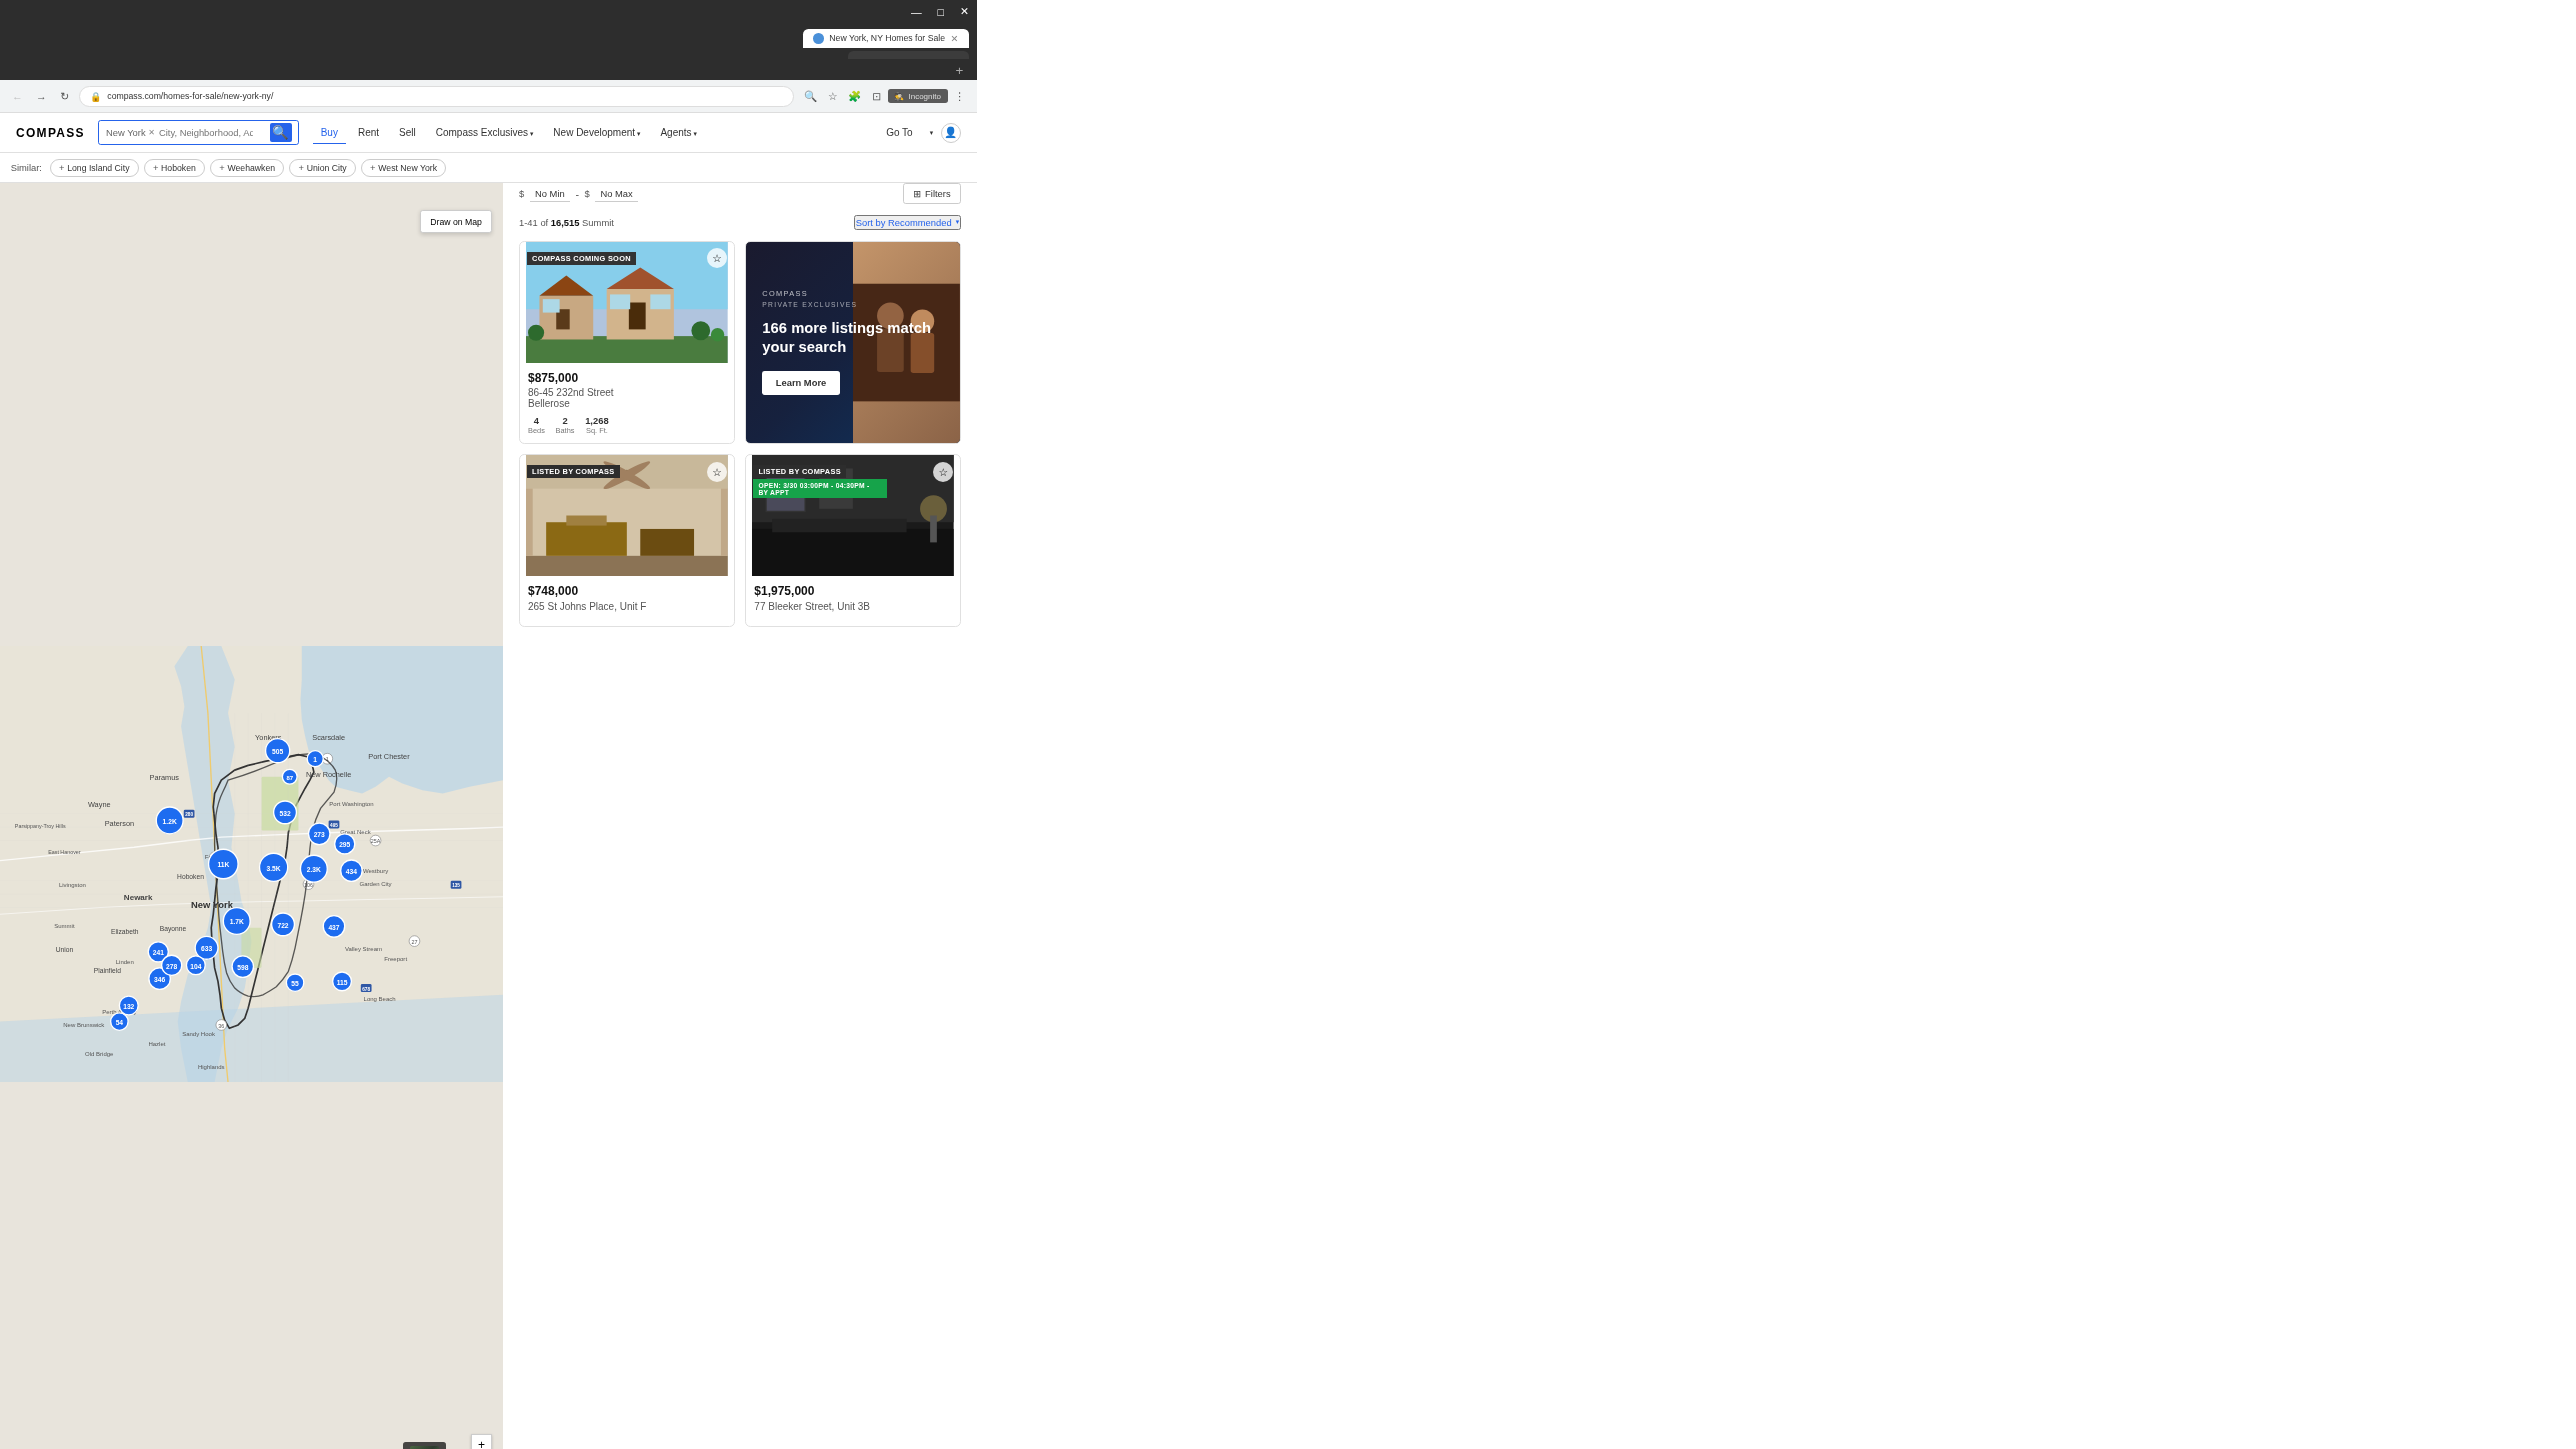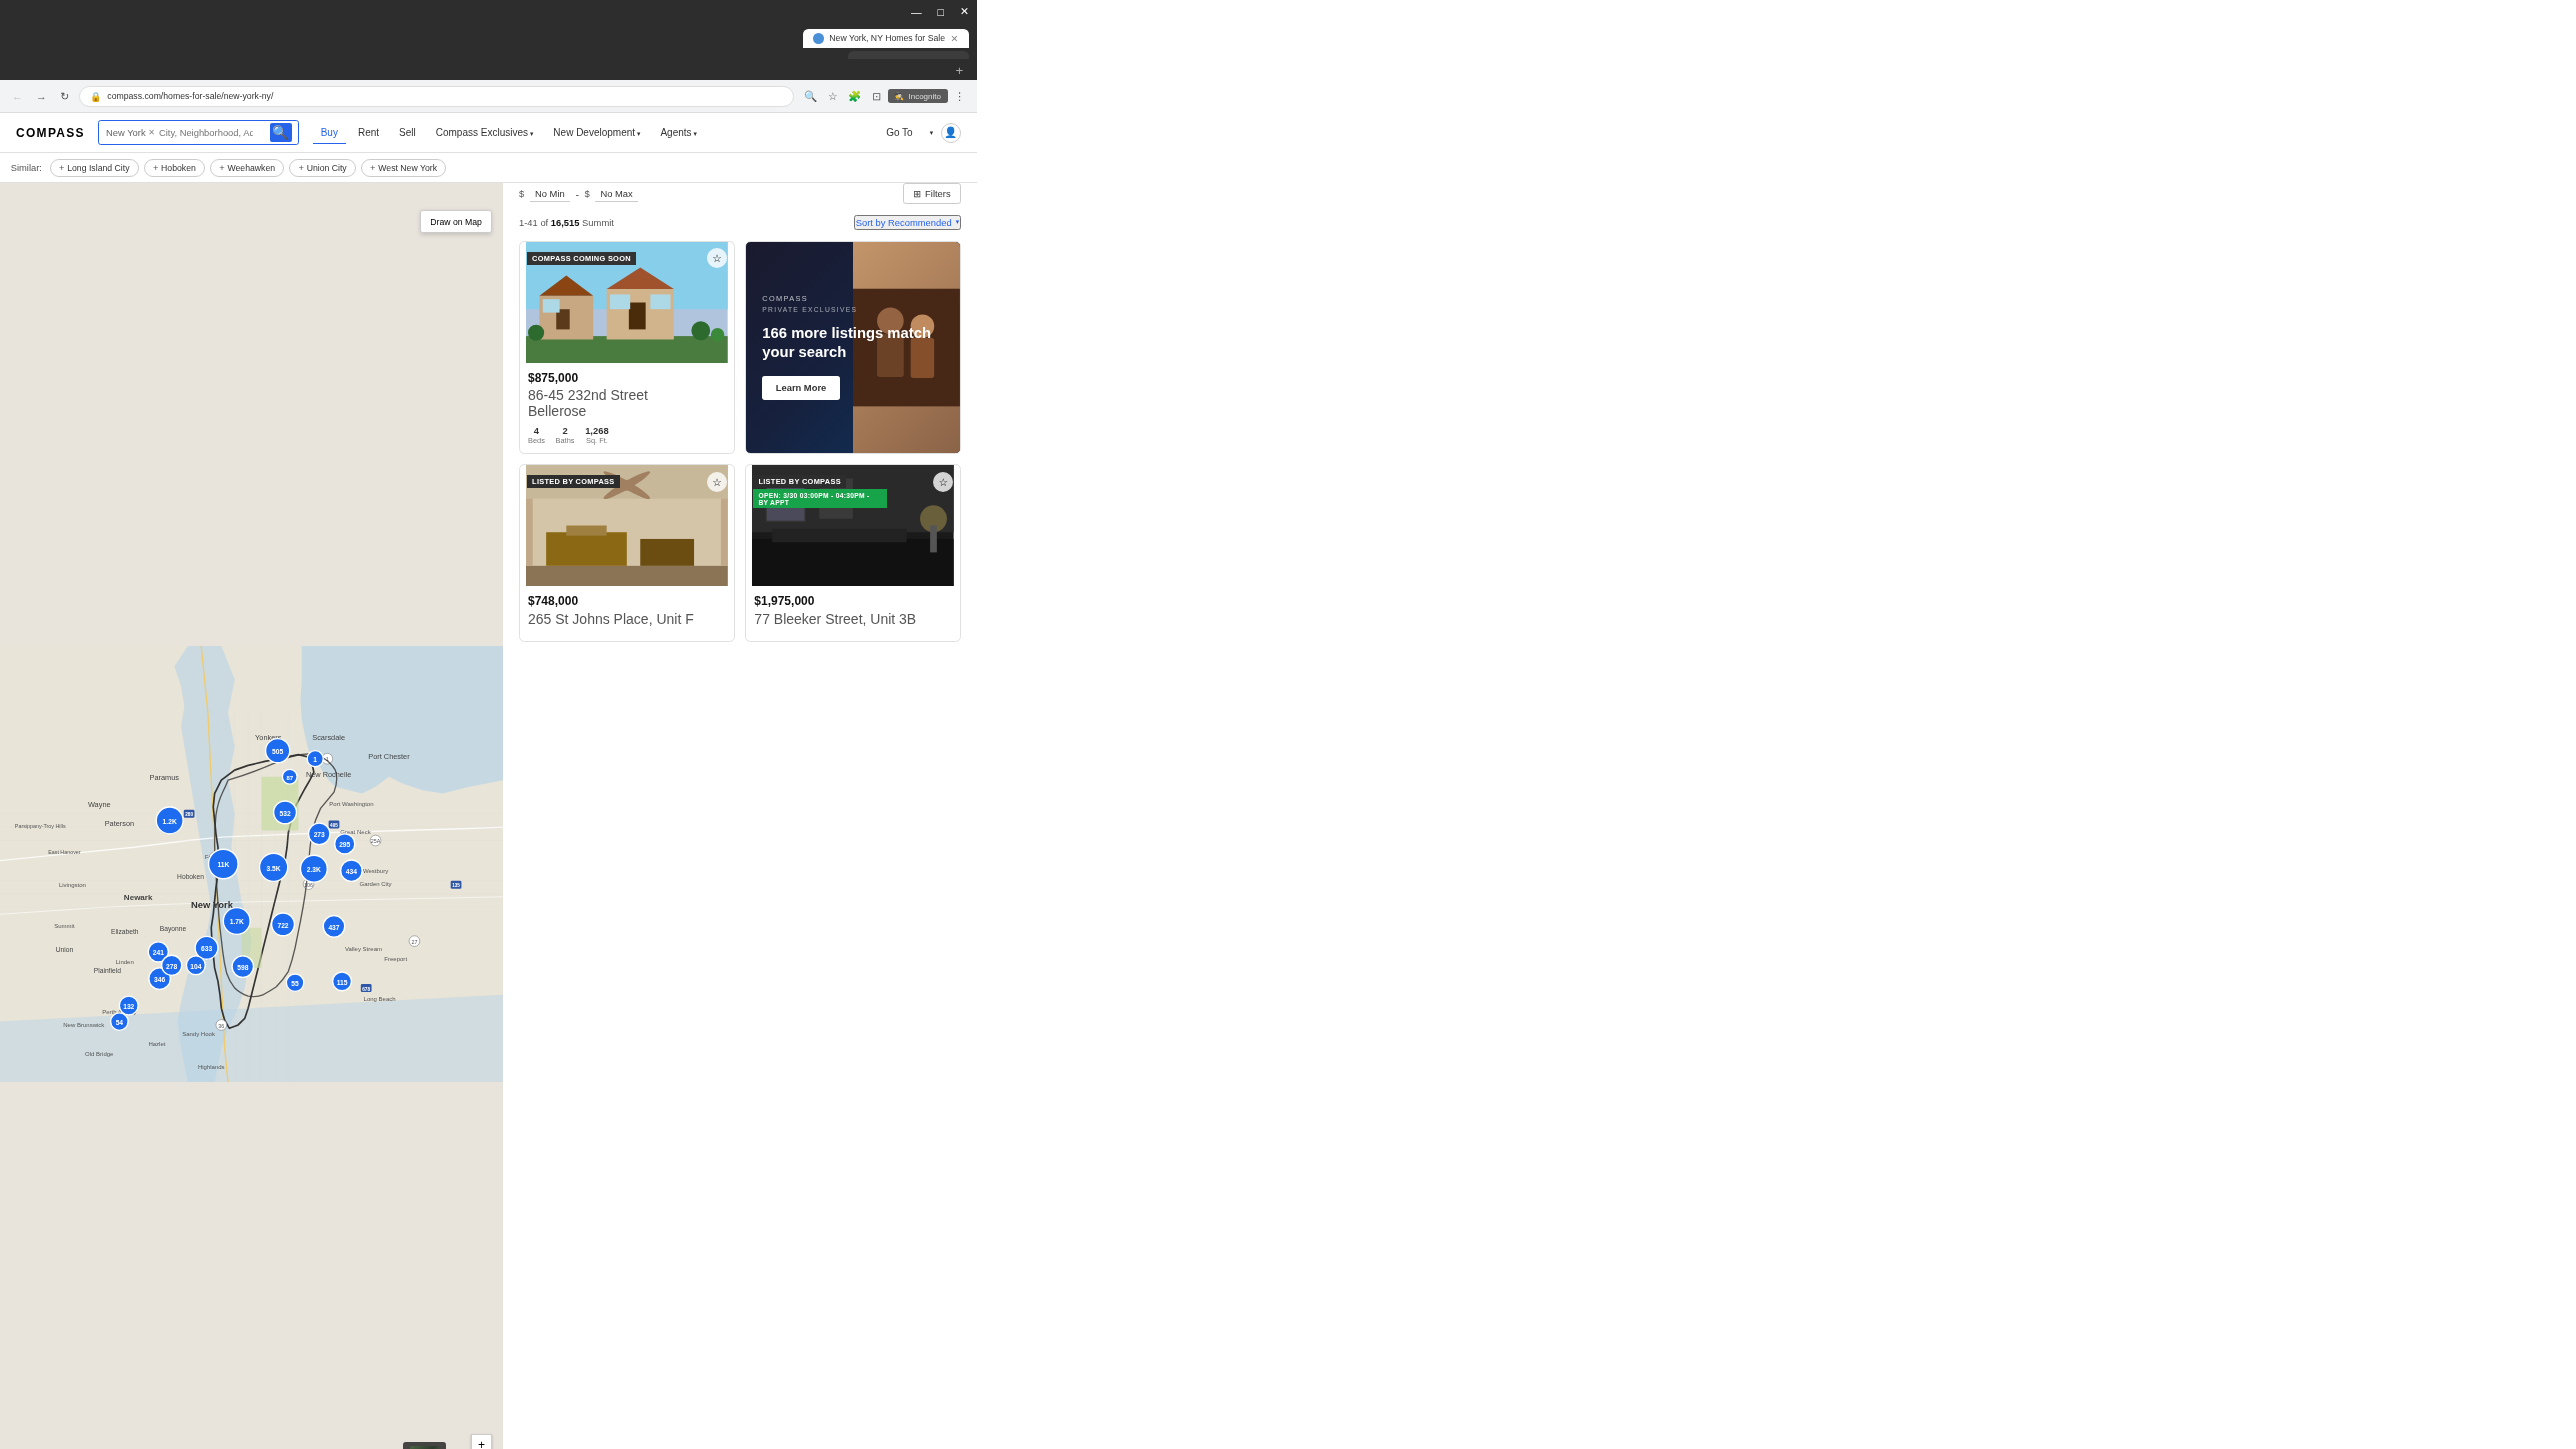--- a/index.html
+++ b/index.html
@@ -89,21 +89,21 @@
     .listings-grid { display: grid; grid-template-columns: 1fr 1fr; gap: 10.7px; }
     .listing-card { border: 0.7px solid #e0e0e0; border-radius: 5.4px; overflow: hidden; cursor: pointer; background: #fff; }
     .listing-img { width: 100%; height: 121px; position: relative; overflow: hidden; }
     .listing-badge { position: absolute; top: 10px; left: 6.7px; background: #333; color: #fff; font-size: 7.4px; font-weight: 700; padding: 2px 5.4px; letter-spacing: 0.3px; }
     .listing-badge.coming-soon { background: #333; }
     .listing-badge.listed-by { background: #2d2d2d; }
     .listing-badge.open { background: #16a34a; font-size: 6.7px; padding: 2.7px 5.4px; max-width: 134px; }
     .listing-star { position: absolute; top: 6.7px; right: 6.7px; background: rgba(255,255,255,0.8); border-radius: 50%; width: 20px; height: 20px; display: flex; align-items: center; justify-content: center; font-size: 10.7px; cursor: pointer; }
     .listing-info { padding: 8px; }
     .listing-price { font-size: 12px; font-weight: 700; color: #111; margin-bottom: 2.7px; }
-    .listing-address { font-size: 14px; color: #555; margin-bottom: 5.4px; }
+    .listing-address { font-size: 10px; color: #555; margin-bottom: 5.4px; }
     .listing-details { display: flex; gap: 10.7px; font-size: 8px; color: #777; }
     .listing-detail { display: flex; flex-direction: column; align-items: center; }
     .listing-detail-val { font-weight: 600; color: #333; font-size: 9.4px; }
     .listing-detail-lbl { color: #777; font-size: 7.4px; }
 
     
     .private-card { background: linear-gradient(135deg, #1a1a2e 0%, #16213e 50%, #0f3460 100%); color: #fff; display: flex; flex-direction: column; justify-content: center; padding: 16px; position: relative; overflow: hidden; border-radius: 5.4px; min-height: 148px; }
     .private-card-logo { font-size: 7.4px; letter-spacing: 1.3px; color: rgba(255,255,255,0.7); margin-bottom: 2.7px; }
     .private-card-subtitle { font-size: 6.7px; letter-spacing: 1.3px; color: rgba(255,255,255,0.6); margin-bottom: 10.7px; }
     .private-card-title { font-size: 14.8px; font-weight: 700; line-height: 1.3; margin-bottom: 13.4px; }

